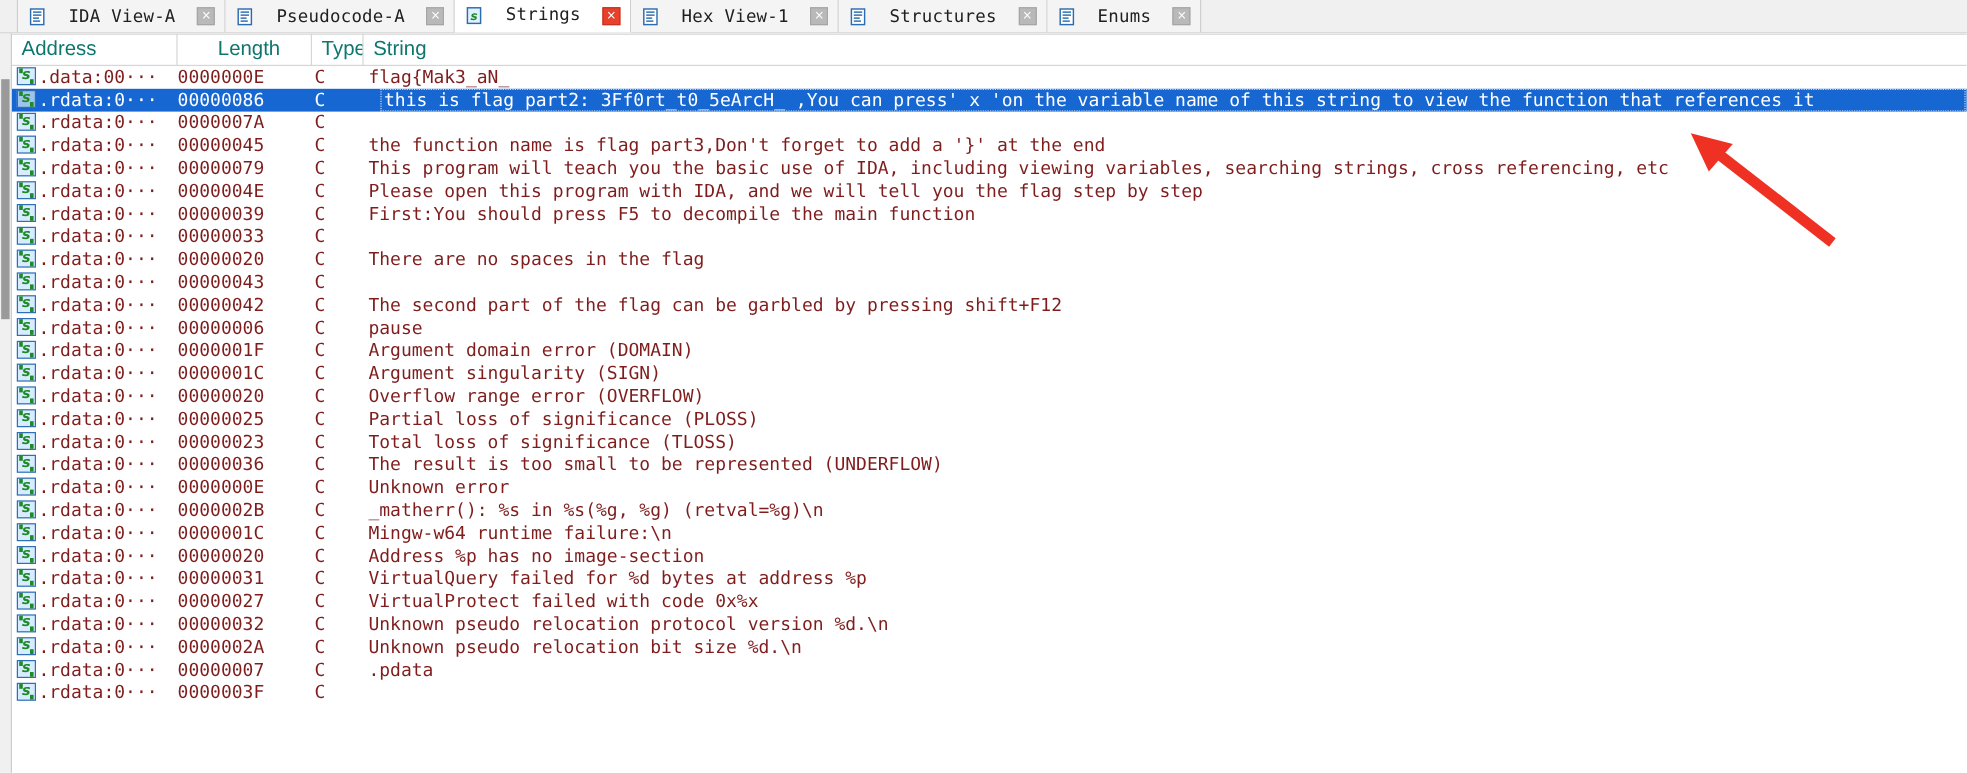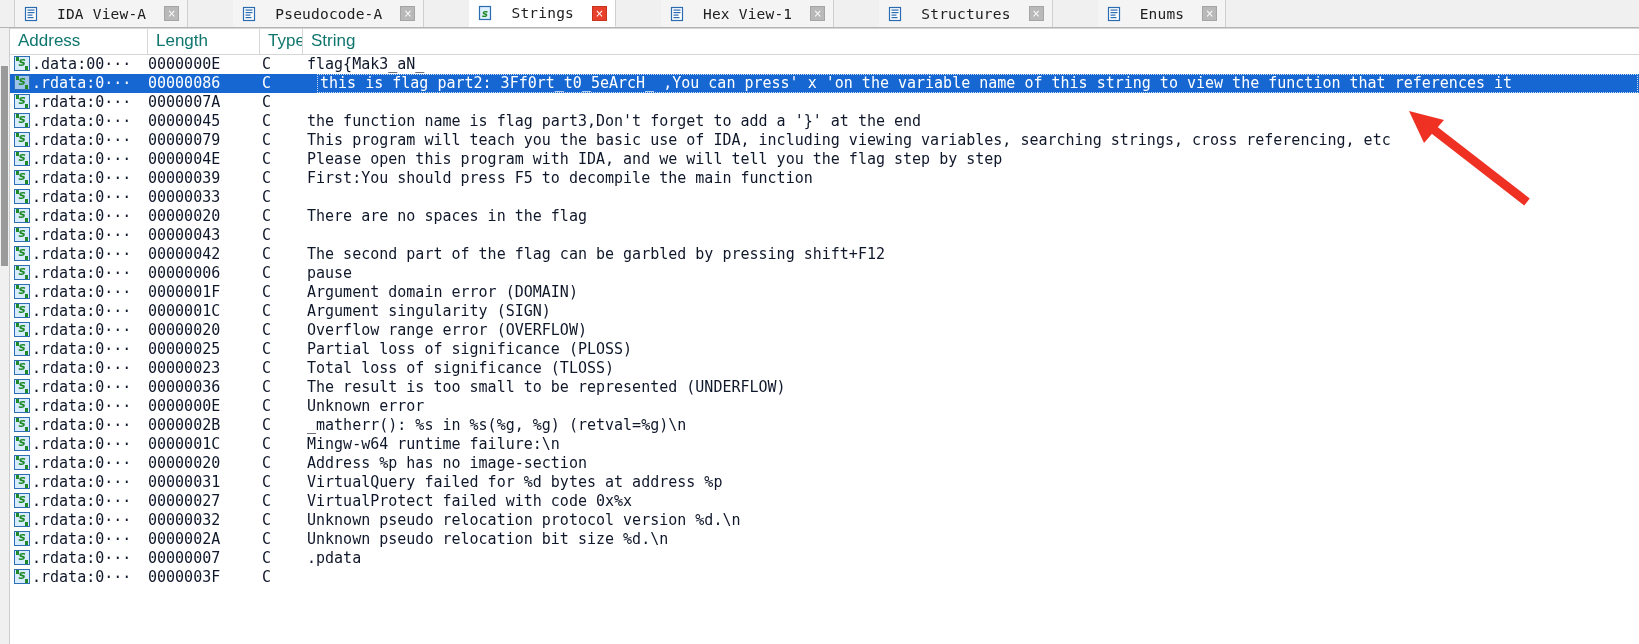--- a/index.html
+++ b/index.html
@@ -130,36 +130,36 @@
   }
   .hcell {
     box-sizing: border-box;
     padding-left: 8px;
     border-right: 1px solid #d6d6d6;
     height: 27px;
     line-height: 26px;
     overflow: hidden;
   }
   .hcell.c-addr   { width: 138px; }
-  .hcell.c-len    { width: 112px; }
+  .hcell.c-len    { width: 112px; text-align: center; }
   .hcell.c-type   { width: 43px;  }
   .hcell.c-string { width: 1336px; border-right: none; }
 
   
   .rows {
     position: relative;
     font-family: "DejaVu Sans Mono", monospace;
     font-size: 15px;
   }
   .row {
     display: flex;
     align-items: center;
     height: 19px;
     white-space: nowrap;
-    color: #0f172a;
+    color: #7f1d1d;
   }
   .row.selected {
     background: #1667d2;
     color: #ffffff;
   }
   .cell {
     box-sizing: border-box;
     height: 19px;
     line-height: 19px;
     overflow: hidden;
@@ -225,21 +225,21 @@
     left: 0; top: 0;
     width: 1639px; height: 644px;
     pointer-events: none;
   }
 </style>
 </head>
 <body>
 
 <div class="tabbar">
   <div class="tab-left-edge"></div>
-  <div id="tabs-host" style="display:flex;align-items:center;flex:0 0 auto;gap:45px;">
+  <div id="tabs-host" style="display:flex;align-items:center;flex:0 0 auto;">
       <div class="tab">
         <span class="tab-icon"><svg width="16" height="16" viewBox="0 0 16 16">
             <rect x="2.5" y="1.5" width="11" height="13" fill="#ffffff" stroke="#2b6cb0" stroke-width="1.2"></rect>
             <rect x="4.5" y="3.5" width="7" height="1.2" fill="#2b6cb0"></rect>
             <rect x="4.5" y="6" width="7" height="1.2" fill="#2b6cb0"></rect>
             <rect x="4.5" y="8.5" width="5" height="1.2" fill="#2b6cb0"></rect>
             <rect x="4.5" y="11" width="6" height="1.2" fill="#2b6cb0"></rect>
           </svg></span>
         <span class="tab-label">IDA View-A</span>
         <span class="tab-close">×</span>

